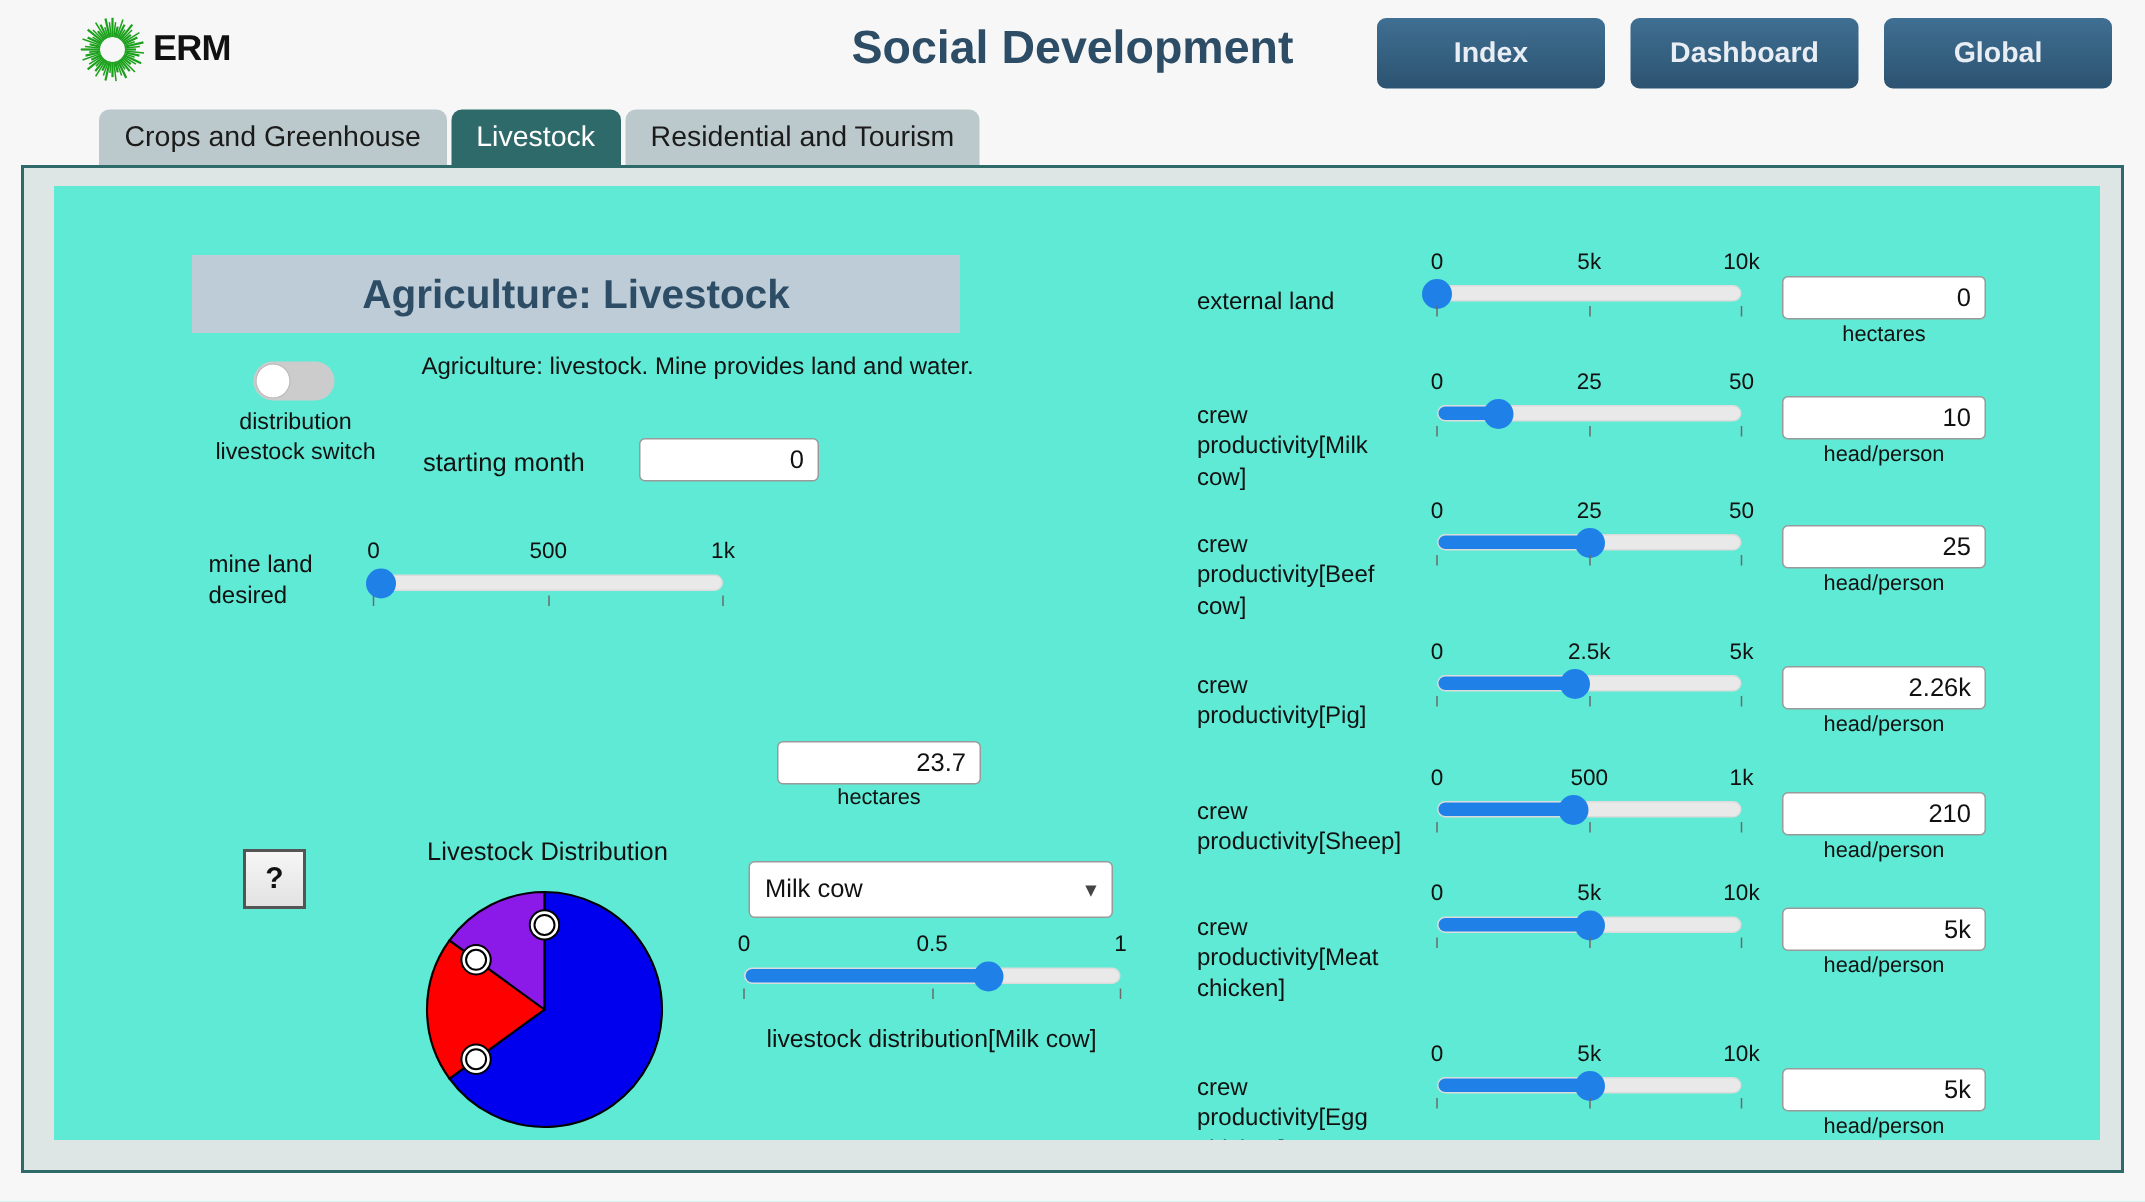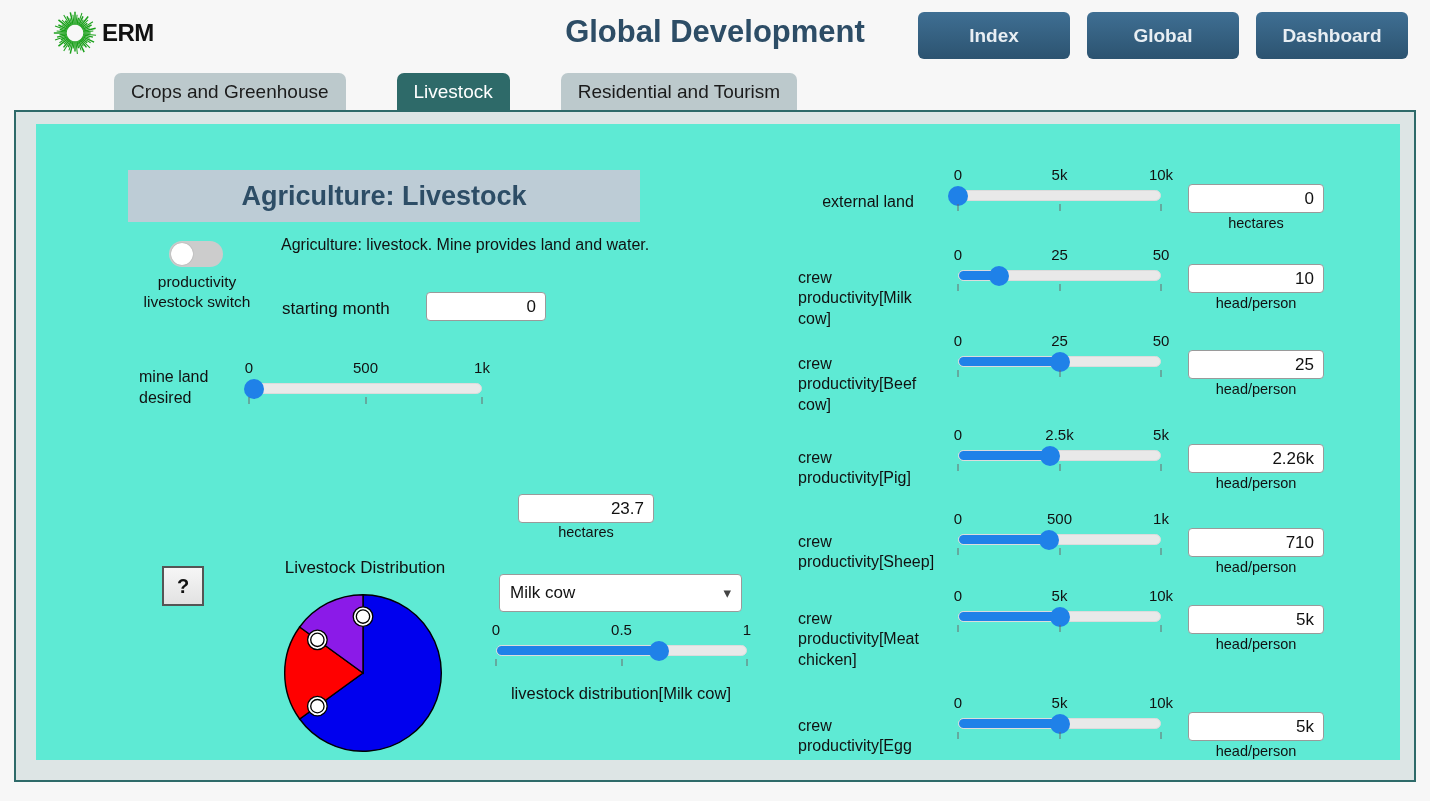--- a/index.html
+++ b/index.html
@@ -62,21 +62,20 @@
   .tab {
     height: 37px;
     padding: 0 17px;
     display: flex; align-items: center;
     border-radius: 7px 7px 0 0;
     background: #bcc9cc;
     color: #1b1b1b;
     font-size: 19px;
     cursor: pointer;
     white-space: nowrap;
-    margin-left: 48px;
   }
   .tab.active {
     background: #2e6a69;
     color: #ffffff;
   }
 
   
   .panel {
     position: relative;
     margin: 0 14px 0 14px;
@@ -347,44 +346,44 @@
           <line x1="42.19009269588395" y1="33.782560377756454" x2="32.64465043529767" y2="13.961245283903239" stroke="#1aa01a" stroke-width="3.2"></line>
           <line x1="44.05497688480699" y1="33.01010005444938" x2="38.770511893524315" y2="17.907966769515504" stroke="#1aa01a" stroke-width="2.2"></line>
           <line x1="45.994623188786335" y1="32.45129758072717" x2="39.76403703800953" y2="5.153316039636117" stroke="#1aa01a" stroke-width="3.2"></line>
           <line x1="47.984639430140454" y1="32.11318022192164" x2="45.521420955867676" y2="10.251511604270299" stroke="#1aa01a" stroke-width="2.2"></line>
         </g>
       <circle cx="50" cy="50" r="15" fill="#f7f7f7"></circle>
     </svg>
     <span class="logo-text">ERM</span>
   </div>
 
-  <div class="app-title">Global Development</div>
+  <div class="app-title">Social Development</div>
 
   <div class="hdr-btns">
     <button class="hdr-btn">Index</button>
+    <button class="hdr-btn">Dashboard</button>
     <button class="hdr-btn">Global</button>
-    <button class="hdr-btn">Dashboard</button>
   </div>
 </div>
 
 <div class="tabs">
   <div class="tab">Crops and Greenhouse</div>
   <div class="tab active">Livestock</div>
   <div class="tab">Residential and Tourism</div>
 </div>
 
 <div class="panel">
   <div class="canvas">
 
     <div class="section-banner">Agriculture: Livestock</div>
 
     <div class="toggle">
       <div class="knob"></div>
     </div>
-    <div class="toggle-label">productivity livestock switch</div>
+    <div class="toggle-label">distribution livestock switch</div>
 
     <div class="desc-text">Agriculture: livestock.  Mine provides land and water.</div>
 
     <div class="start-month-label">starting month</div>
     <div class="num-box start-month-box">0</div>
 
     <div class="mine-label">mine land desired</div>
     <div class="sl mine-slider" id="mine-slider">
       <div class="ticks-row">
           <span class="tk" style="left: 0%;">0</span>
@@ -438,21 +437,21 @@
       </div>
       <div class="thumb" style="left: 65%;"></div>
     <div class="minitick" style="left: 0%;"></div>
         <div class="minitick" style="left: 50%;"></div>
         <div class="minitick" style="left: 100%;"></div>
       </div>
     <div class="dist-caption">livestock distribution[Milk cow]</div>
 
     <div id="right-col">
         <div class="rrow" style="top: 42px;">
-          <div class="rlabel" style="top: 26px; text-align: center;">external land</div>
+          <div class="rlabel" style="top: 26px;">external land</div>
           <div class="sl rslider" style="top: 0px;">
             <div class="ticks-row">
               <span class="tk" style="left: 0%;">0</span>
               <span class="tk" style="left: 50%;">5k</span>
               <span class="tk" style="left: 100%;">10k</span>
             </div>
             <div class="track">
               <div class="fill" style="width: 0%;"></div>
             </div>
             <div class="thumb" style="left: 0%;"></div>
@@ -529,21 +528,21 @@
               <span class="tk" style="left: 100%;">1k</span>
             </div>
             <div class="track">
               <div class="fill" style="width: 45%;"></div>
             </div>
             <div class="thumb" style="left: 45%;"></div>
             <div class="minitick" style="left: 0%;"></div>
             <div class="minitick" style="left: 50%;"></div>
             <div class="minitick" style="left: 100%;"></div>
           </div>
-          <div class="num-box rbox" style="top: 18px;">710</div>
+          <div class="num-box rbox" style="top: 18px;">210</div>
           <div class="runit" style="top: 49px;">head/person</div>
         </div>
         <div class="rrow" style="top: 463px;">
           <div class="rlabel" style="top: 22px;">crew productivity[Meat chicken]</div>
           <div class="sl rslider" style="top: 0px;">
             <div class="ticks-row">
               <span class="tk" style="left: 0%;">0</span>
               <span class="tk" style="left: 50%;">5k</span>
               <span class="tk" style="left: 100%;">10k</span>
             </div>

